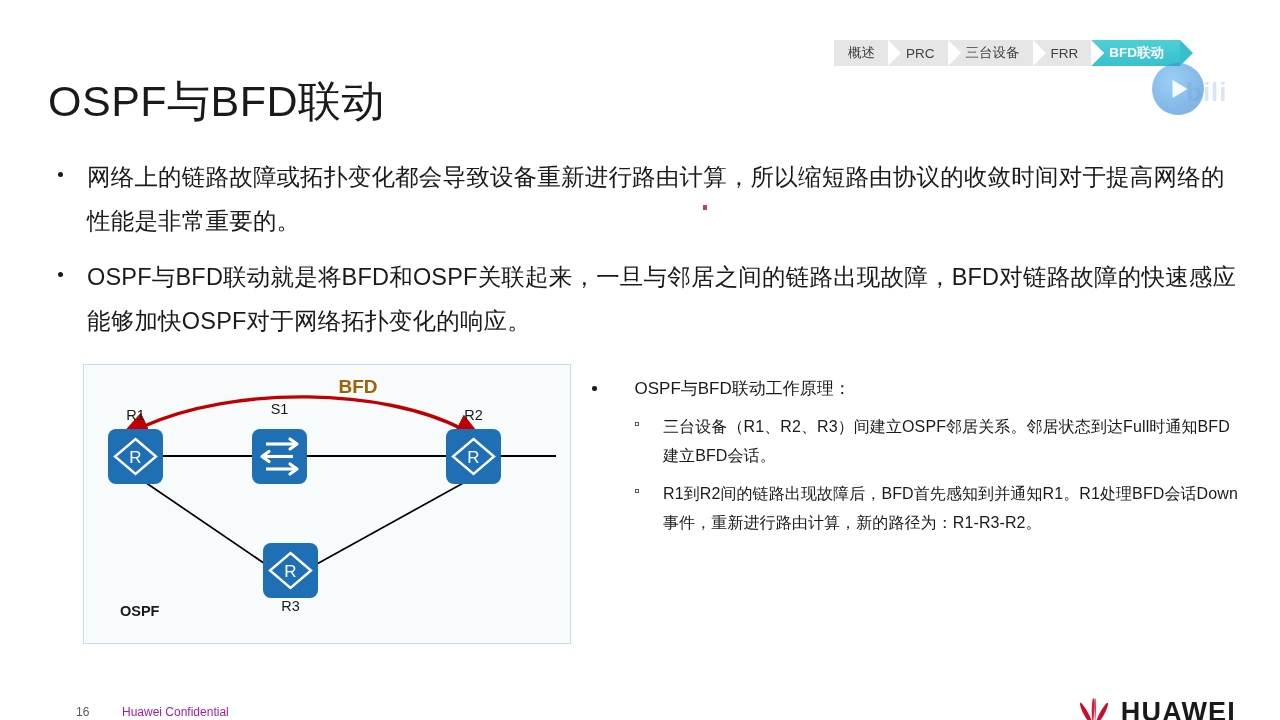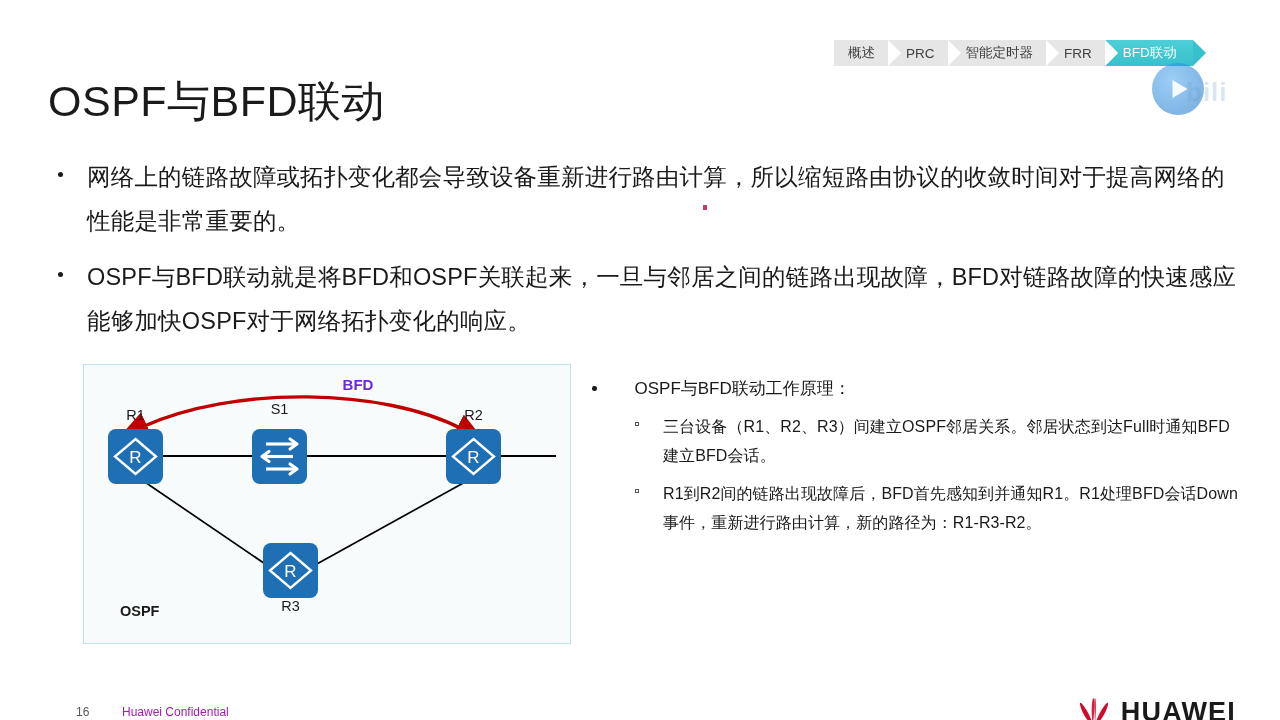--- a/index.html
+++ b/index.html
@@ -51,21 +51,21 @@
     width: 0; height: 0;
     border-top: 13px solid transparent;
     border-bottom: 13px solid transparent;
     border-left: 13px solid #ffffff;
     z-index: 3;
   }
   .nav-item.first { padding-left: 14px; }
   .nav-item.active {
     background: linear-gradient(180deg, #4ecfd6 0%, #37c0cd 100%);
     color: #ffffff;
-    font-weight: normal;
+    font-weight: bold;
     padding-right: 16px;
   }
   .nav-item.active .tip {
     border-left-color: #37c0cd;
   }
 
   
   #watermark {
     position: absolute;
     top: 30px; left: 1152px;
@@ -154,23 +154,23 @@
     position: absolute;
     left: 36px; bottom: 24px;
     font-size: 14.5px;
     font-weight: bold;
     color: #1a1a1a;
   }
   .bfd-label {
     position: absolute;
     left: 274px; top: 11px;
     transform: translateX(-50%);
-    font-size: 15px;
-    font-weight: bold;
-    color: #6d28d9;
+    font-size: 19px;
+    font-weight: bold;
+    color: #a16207;
   }
 
   
   #rightcol {
     position: absolute;
     top: 343px; left: 592px;
     width: 650px;
   }
   .rc-bullet {
     display: flex;
@@ -259,21 +259,21 @@
       <span>概述</span>
       <span class="tip"></span>
     </div>
     <div class="nav-item">
       <span class="notch"></span>
       <span>PRC</span>
       <span class="tip"></span>
     </div>
     <div class="nav-item">
       <span class="notch"></span>
-      <span>智能定时器</span>
+      <span>三台设备</span>
       <span class="tip"></span>
     </div>
     <div class="nav-item">
       <span class="notch"></span>
       <span>FRR</span>
       <span class="tip"></span>
     </div>
     <div class="nav-item active">
       <span class="notch"></span>
       <span>BFD联动</span>

